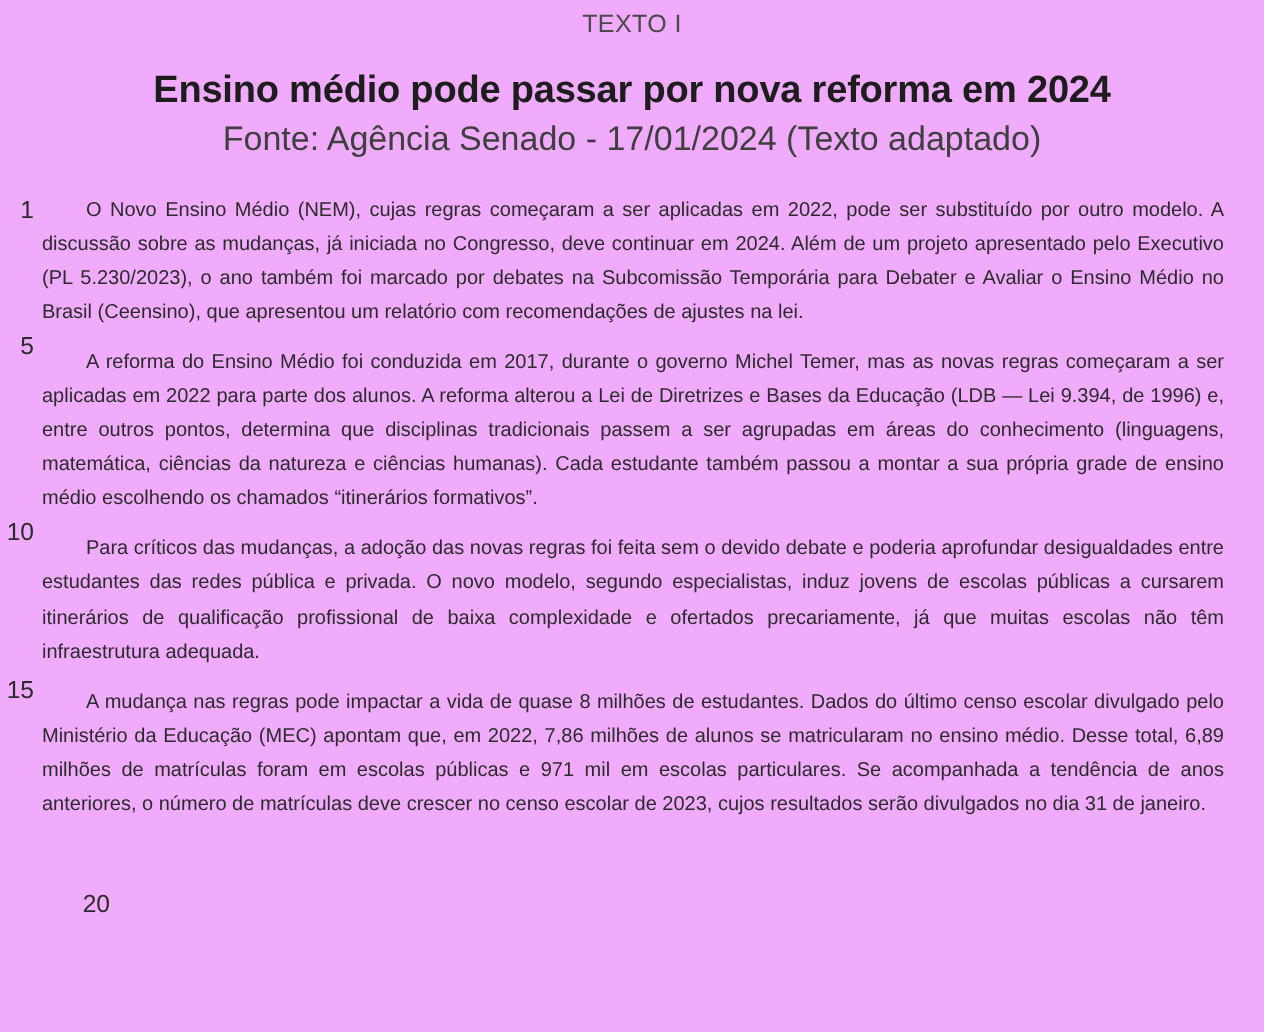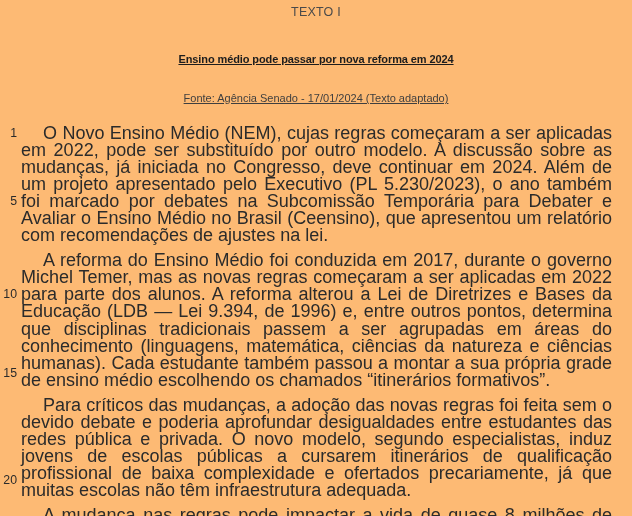--- a/index.html
+++ b/index.html
@@ -13,63 +13,61 @@
     font-family: "Liberation Sans", sans-serif;
     color: #2b2b2b;
     overflow: hidden;
   }
   .page {
     position: relative;
     width: 632px;
     height: 516px;
     box-sizing: border-box;
     padding: 0;
-    background: #fdba74;
+    background: #f0abfc;
   }
 
   
   .doc-header {
     padding-top: 4px;
     text-align: center;
   }
   .texto-label {
     font-size: 12.5px;
     color: #4a4a4a;
     letter-spacing: 0.2px;
     line-height: 17px;
     margin: 0;
   }
   .doc-title {
-    font-size: 11px;
+    font-size: 19px;
     font-weight: bold;
     color: #1d1d1d;
     line-height: 17px;
-    margin: 16px;
+    margin: 2px;
     padding-top: 14px;
     letter-spacing: -0.1px;
-    text-decoration: underline;
   }
   .doc-source {
-    font-size: 11px;
+    font-size: 17px;
     color: #3f3f3f;
     line-height: 16px;
     margin: 0;
     padding-top: 6px;
-    text-decoration: underline;
   }
 
   
   .text-body {
     position: relative;
     margin-top: 19px;
     padding-left: 21px;
     padding-right: 20px;
   }
   .para {
-    font-size: 18px;
+    font-size: 10px;
     line-height: 17.05px;
     text-align: justify;
     text-justify: inter-word;
     margin: 0 0 8px 0;
     text-indent: 22px;
     color: #2b2b2b;
     hyphens: none;
     -webkit-hyphens: none;
   }
   .para:last-child {
@@ -105,21 +103,21 @@
     <p class="doc-source">Fonte: Agência Senado - 17/01/2024 (Texto adaptado)</p>
   </div>
 
   <div class="text-body">
 
     <div class="line-numbers">
       <span class="line-num" style="top: 0px;">1</span>
       <span class="line-num" style="top: 68.2px;">5</span>
       <span class="line-num" style="top: 161.25px;">10</span>
       <span class="line-num" style="top: 240px;">15</span>
-      <span class="line-num" style="top: 347.35px;">20</span>
+      <span class="line-num" style="top: 347.35px; margin-left: 38px;">20</span>
 
     </div>
 
     <p class="para">O Novo Ensino Médio (NEM), cujas regras começaram a ser aplicadas em 2022, pode ser substituído por outro modelo. A discussão sobre as mudanças, já iniciada no Congresso, deve continuar em 2024. Além de um projeto apresentado pelo Executivo (PL 5.230/2023), o ano também foi marcado por debates na Subcomissão Temporária para Debater e Avaliar o Ensino Médio no Brasil (Ceensino), que apresentou um relatório com recomendações de ajustes na lei.</p>
     <p class="para">A reforma do Ensino Médio foi conduzida em 2017, durante o governo Michel Temer, mas as novas regras começaram a ser aplicadas em 2022 para parte dos alunos. A reforma alterou a Lei de Diretrizes e Bases da Educação (LDB — Lei 9.394, de 1996) e, entre outros pontos, determina que disciplinas tradicionais passem a ser agrupadas em áreas do conhecimento (linguagens, matemática, ciências da natureza e ciências humanas). Cada estudante também passou a montar a sua própria grade de ensino médio escolhendo os chamados “itinerários formativos”.</p>
     <p class="para">Para críticos das mudanças, a adoção das novas regras foi feita sem o devido debate e poderia aprofundar desigualdades entre estudantes das redes pública e privada. O novo modelo, segundo especialistas, induz jovens de escolas públicas a cursarem itinerários de qualificação profissional de baixa complexidade e ofertados precariamente, já que muitas escolas não têm infraestrutura adequada.</p>
     <p class="para">A mudança nas regras pode impactar a vida de quase 8 milhões de estudantes. Dados do último censo escolar divulgado pelo Ministério da Educação (MEC) apontam que, em 2022, 7,86 milhões de alunos se matricularam no ensino médio. Desse total, 6,89 milhões de matrículas foram em escolas públicas e 971 mil em escolas particulares. Se acompanhada a tendência de anos anteriores, o número de matrículas deve crescer no censo escolar de 2023, cujos resultados serão divulgados no dia 31 de janeiro.</p>
 
   </div>
 

